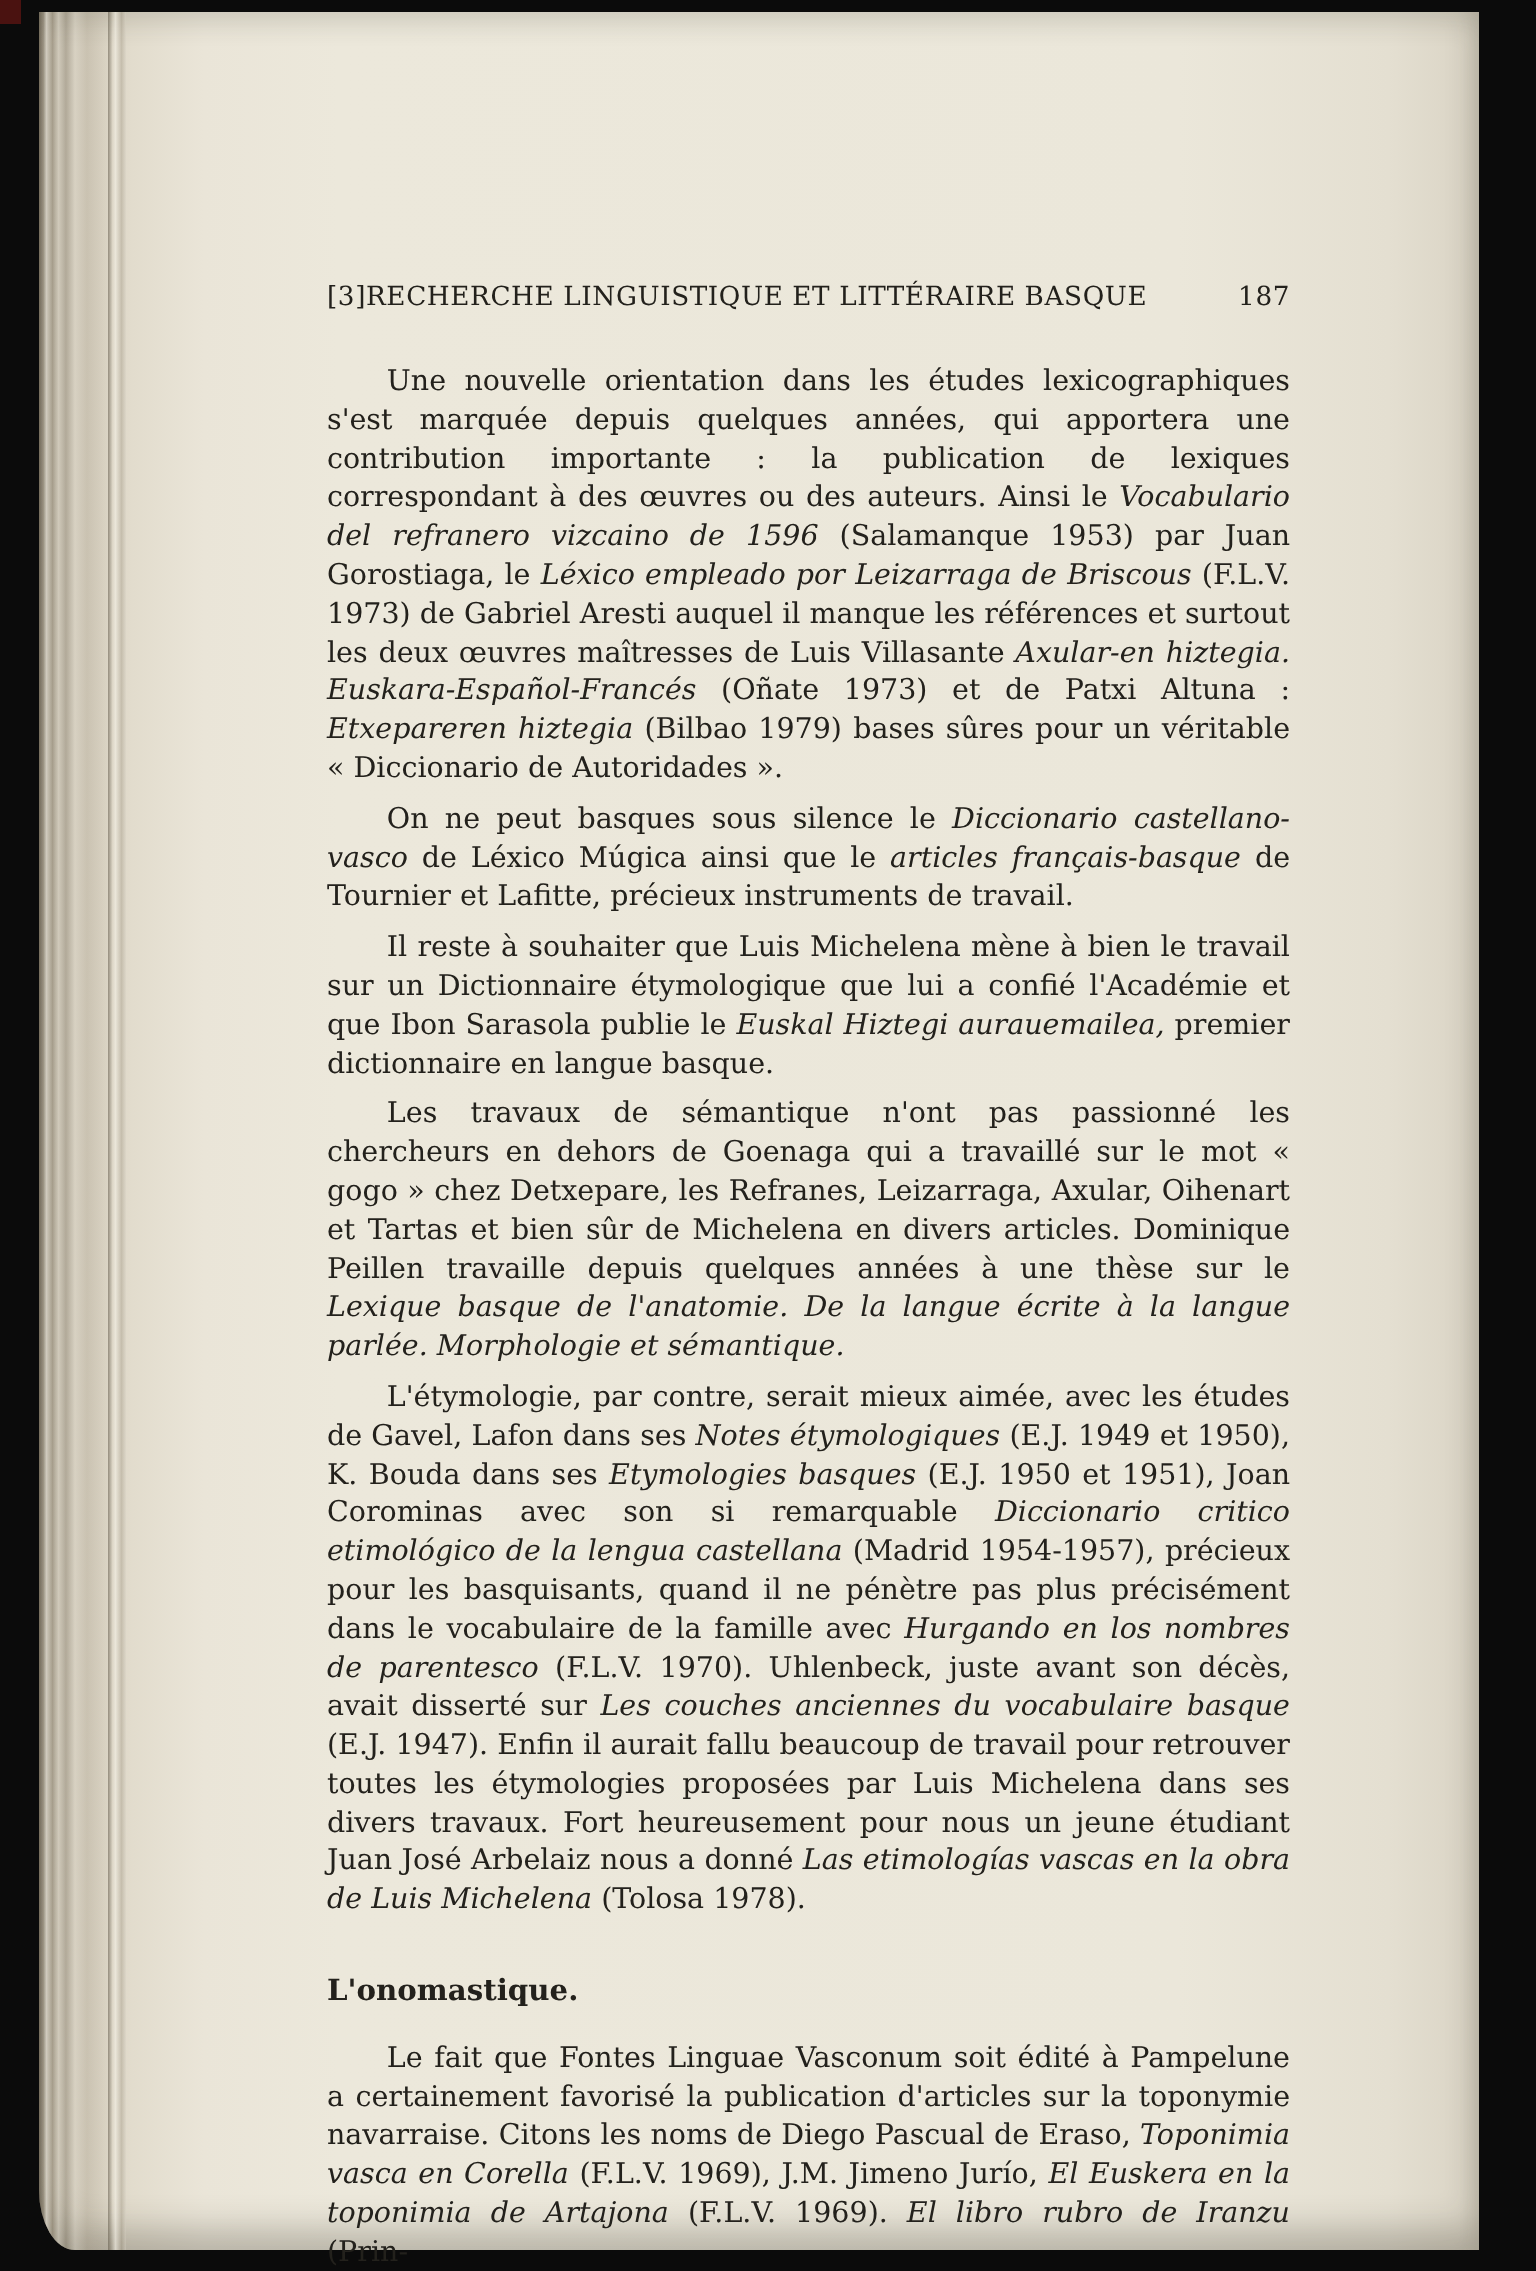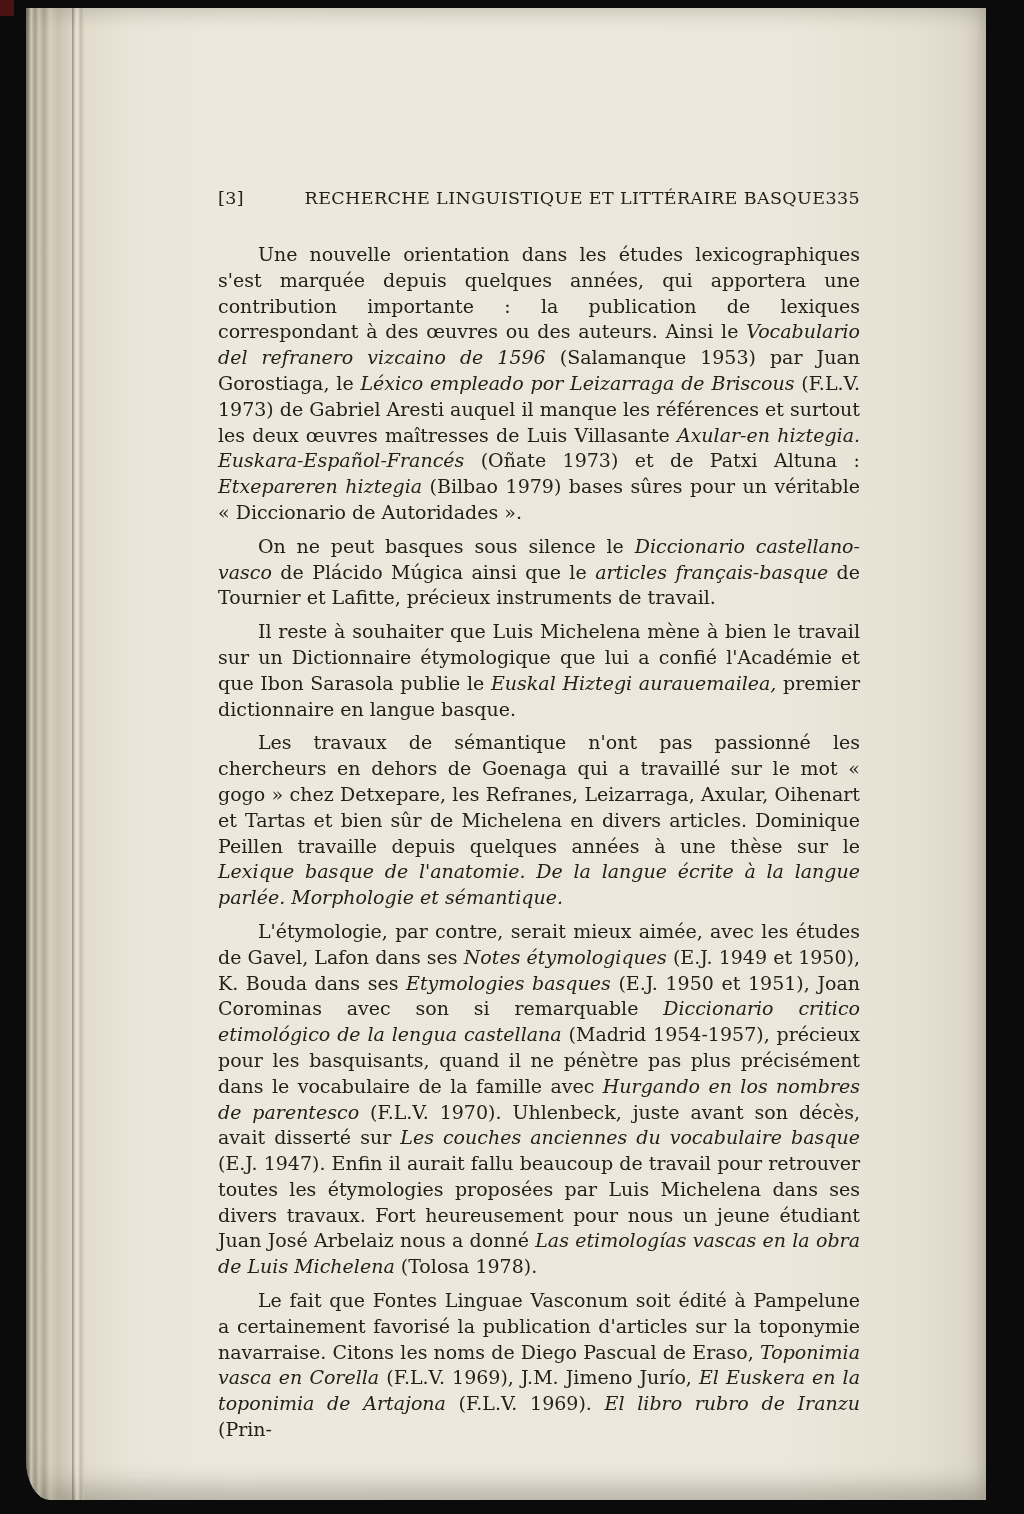--- a/index.html
+++ b/index.html
@@ -68,21 +68,21 @@
     align-items: baseline;
     font-size: 17.5px;
     letter-spacing: 0.4px;
     white-space: nowrap;
   }
   .running-header .marker {
     flex: 0 0 auto;
   }
   .running-header .title {
     flex: 1 1 auto;
-    text-align: right;
+    text-align: left;
   }
   .running-header .pagenum {
     flex: 0 0 auto;
   }
   .body-text {
     margin-top: 34px;
     font-size: 19px;
     line-height: 25.8px;
     text-align: justify;
   }
@@ -107,26 +107,27 @@
 <div class="corner-mark"></div>
 
 <div class="page">
   <div class="page-edges"></div>
 
   <div class="text-column">
 
     <div class="running-header">
       <span class="marker">[3]</span>
       <span class="title">RECHERCHE LINGUISTIQUE ET LITTÉRAIRE BASQUE</span>
-      <span class="pagenum">335</span>
+      <span class="pagenum">187</span>
     </div>
 
     <div class="body-text">
         <p class="para"><span>Une nouvelle orientation dans les études lexicographiques s'est marquée depuis quelques années, qui apportera une contribution importante : la publication de lexiques correspondant à des œuvres ou des auteurs. Ainsi le </span><span class="it">Vocabulario del refranero vizcaino de 1596</span><span> (Salamanque 1953) par Juan Gorostiaga, le </span><span class="it">Léxico empleado por Leizarraga de Briscous</span><span> (F.L.V. 1973) de Gabriel Aresti auquel il manque les références et surtout les deux œuvres maîtresses de Luis Villasante </span><span class="it">Axular-en hiztegia. Euskara-Español-Francés</span><span> (Oñate 1973) et de Patxi Altuna : </span><span class="it">Etxepareren hiztegia</span><span> (Bilbao 1979) bases sûres pour un véritable « Diccionario de Autoridades ».</span></p>
-        <p class="para"><span>On ne peut basques sous silence le </span><span class="it">Diccionario castellano-vasco</span><span> de Plácido Múgica ainsi que le </span><span class="it">articles français-basque</span><span> de Tournier et Lafitte, précieux instruments de travail.</span></p>
+        <p class="para"><span>On ne peut basques sous silence le </span><span class="it">Diccionario castellano-vasco</span><span> de Léxico Múgica ainsi que le </span><span class="it">articles français-basque</span><span> de Tournier et Lafitte, précieux instruments de travail.</span></p>
         <p class="para"><span>Il reste à souhaiter que Luis Michelena mène à bien le travail sur un Dictionnaire étymologique que lui a confié l'Académie et que Ibon Sarasola publie le </span><span class="it">Euskal Hiztegi aurauemailea,</span><span> premier dictionnaire en langue basque.</span></p>
         <p class="para"><span>Les travaux de sémantique n'ont pas passionné les chercheurs en dehors de Goenaga qui a travaillé sur le mot « gogo » chez Detxepare, les Refranes, Leizarraga, Axular, Oihenart et Tartas et bien sûr de Michelena en divers articles. Dominique Peillen travaille depuis quelques années à une thèse sur le </span><span class="it">Lexique basque de l'anatomie. De la langue écrite à la langue parlée. Morphologie et sémantique.</span></p>
         <p class="para"><span>L'étymologie, par contre, serait mieux aimée, avec les études de Gavel, Lafon dans ses </span><span class="it">Notes étymologiques</span><span> (E.J. 1949 et 1950), K. Bouda dans ses </span><span class="it">Etymologies basques</span><span> (E.J. 1950 et 1951), Joan Corominas avec son si remarquable </span><span class="it">Diccionario critico etimológico de la lengua castellana</span><span> (Madrid 1954-1957), précieux pour les basquisants, quand il ne pénètre pas plus précisément dans le vocabulaire de la famille avec </span><span class="it">Hurgando en los nombres de parentesco</span><span> (F.L.V. 1970). Uhlenbeck, juste avant son décès, avait disserté sur </span><span class="it">Les couches anciennes du vocabulaire basque</span><span> (E.J. 1947). Enfin il aurait fallu beaucoup de travail pour retrouver toutes les étymologies proposées par Luis Michelena dans ses divers travaux. Fort heureusement pour nous un jeune étudiant Juan José Arbelaiz nous a donné </span><span class="it">Las etimologías vascas en la obra de Luis Michelena</span><span> (Tolosa 1978).</span></p>
+        <h2 class="section-heading">L'onomastique.</h2>
         <p class="para"><span>Le fait que Fontes Linguae Vasconum soit édité à Pampelune a certainement favorisé la publication d'articles sur la toponymie navarraise. Citons les noms de Diego Pascual de Eraso, </span><span class="it">Toponimia vasca en Corella</span><span> (F.L.V. 1969), J.M. Jimeno Jurío, </span><span class="it">El Euskera en la toponimia de Artajona</span><span> (F.L.V. 1969). </span><span class="it">El libro rubro de Iranzu</span><span> (Prin-</span></p>
       </div>
 
   </div>
 </div>
 
 </body></html>

